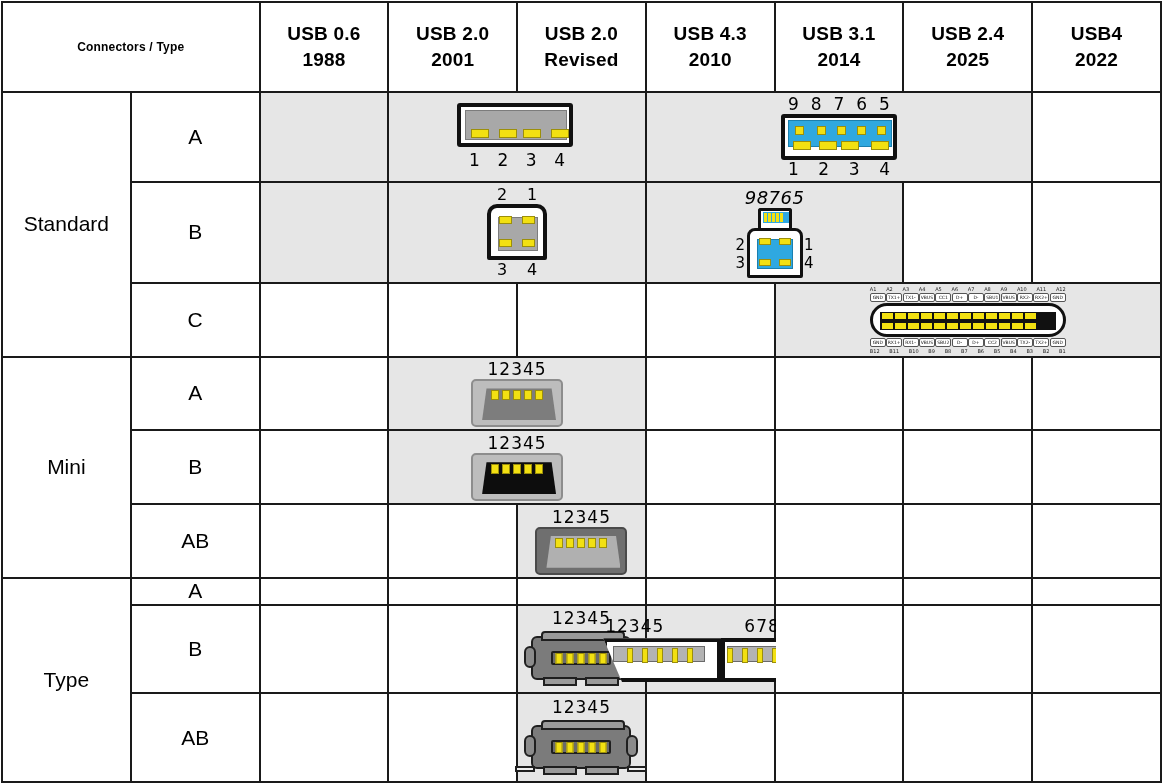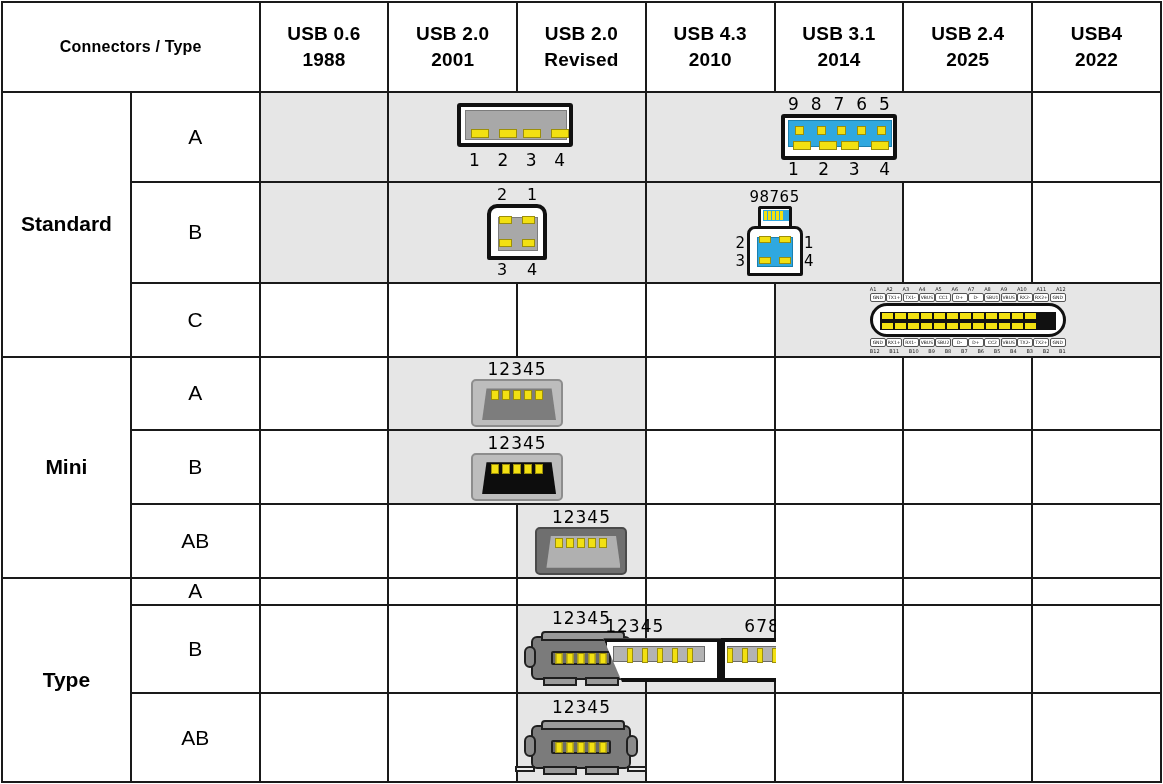--- a/index.html
+++ b/index.html
@@ -26,24 +26,24 @@
     position:relative;
   }
   thead th{
     font-size:19px;
     font-weight:bold;
     line-height:1.35;
     height:88px;
     background:#ffffff;
     letter-spacing:.2px;
   }
-  th.corner-head{font-size:16px;}
+  th.corner-head{font-size:12px;}
   .grp-cell{
     font-size:21px;
-    font-weight:bold;
+    font-weight:normal;
     background:#ffffff;
     width:130px;
     margin-top:12px;
   }
   .type-cell{
     font-size:21px;
     font-weight:normal;
     background:#ffffff;
     width:128px;
   }
@@ -341,21 +341,21 @@
             <div class="lab-3-4">
               <span>3</span>
               <span>4</span>
             </div>
           </div>
         </div>
       </td>
       <td class="shaded" colspan="2">
         <div class="cellwrap">
           <div class="conn stdB3">
-            <div style="text-align:center;font-family:'DejaVu Sans',sans-serif;font-size:15px;letter-spacing:.5px;">98765</div>
+            <div style="text-align:center;font-family:'DejaVu Sans',sans-serif;font-size:18px;letter-spacing:.5px;font-style:italic;">98765</div>
             <div class="top">
               <div class="topfill"></div>
               <div class="toppins">
                 <i></i>
                 <i></i>
                 <i></i>
                 <i></i>
                 <i></i>
               </div>
             </div>

